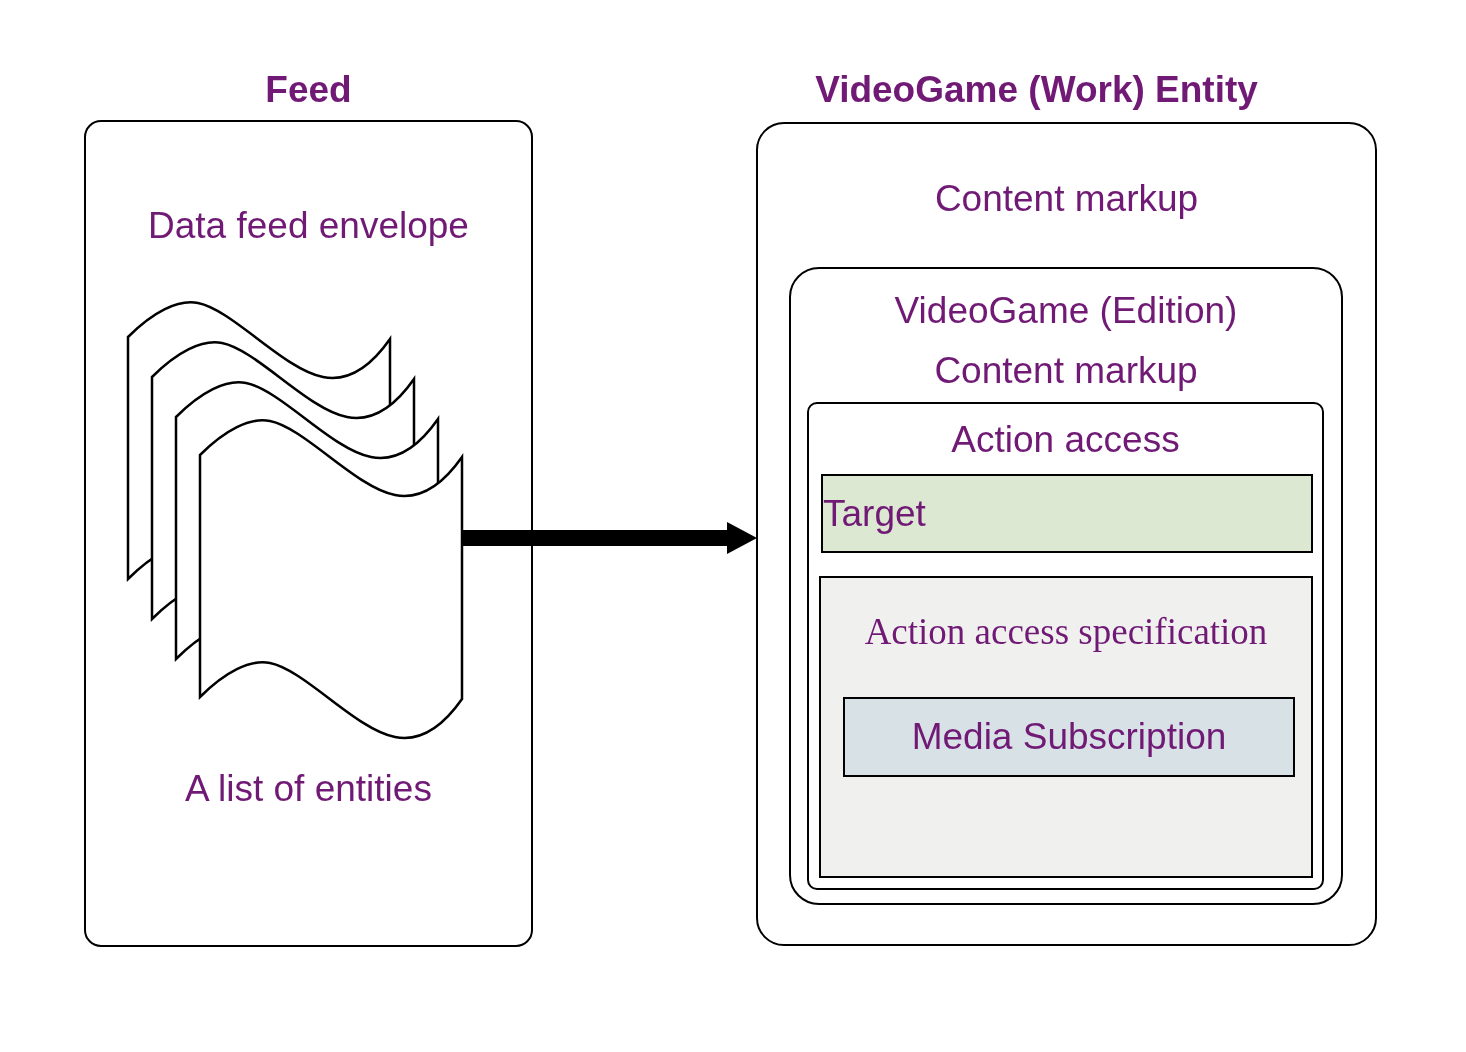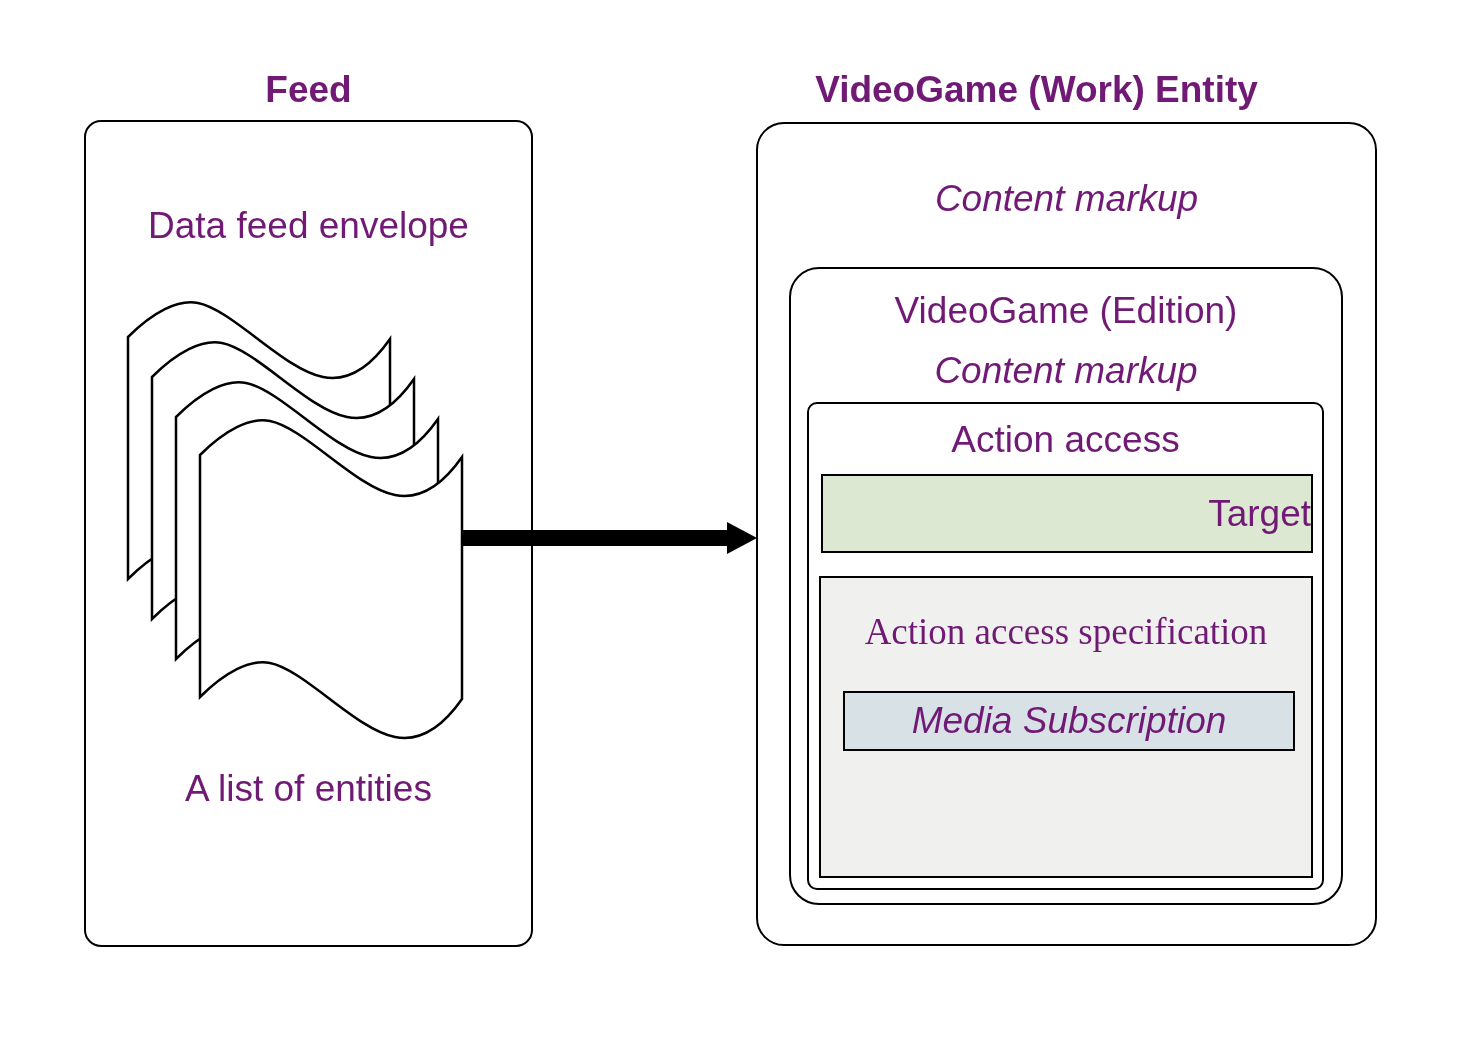--- a/index.html
+++ b/index.html
@@ -26,21 +26,21 @@
   }
   .label {
     position: absolute;
     font-size: 37px;
     line-height: 40px;
     text-align: center;
     width: 100%;
     left: 0;
     white-space: nowrap;
   }
-  .italic { font-style: italic; }
+  .italic { }
   .box {
     position: absolute;
     box-sizing: border-box;
     border: 2px solid #000000;
     background: transparent;
   }
   .feed-box {
     left: 84px; top: 120px;
     width: 449px; height: 827px;
     border-radius: 17px;
@@ -76,39 +76,39 @@
     left: 16px; top: 133px;
     width: 517px; height: 488px;
     border-radius: 10px;
   }
   .action-title { top: 16px; }
   .target-box {
     left: 12px; top: 70px;
     width: 492px; height: 79px;
     display: flex;
     align-items: center;
-    justify-content: flex-end;
+    justify-content: flex-start;
   }
   .target-box .label, .item-box .label {
     position: static;
     width: auto;
   }
   .access-box {
     left: 10px; top: 172px;
     width: 494px; height: 302px;
   }
   .access-title { top: 34px; font-family: Liberation Serif, serif; }
   .item-box {
     left: 22px;
     width: 452px;
     display: flex;
     align-items: center;
     justify-content: center;
   }
-  .media-box { top: 113px; height: 60px; font-style: italic; }
+  .media-box { top: 119px; height: 80px; }
   .offer-box { top: 203px; height: 77px; }
 </style>
 </head>
 <body>
 
 <div class="canvas">
 
   <div class="title feed-title">Feed</div>
 
   <div class="box feed-box">

